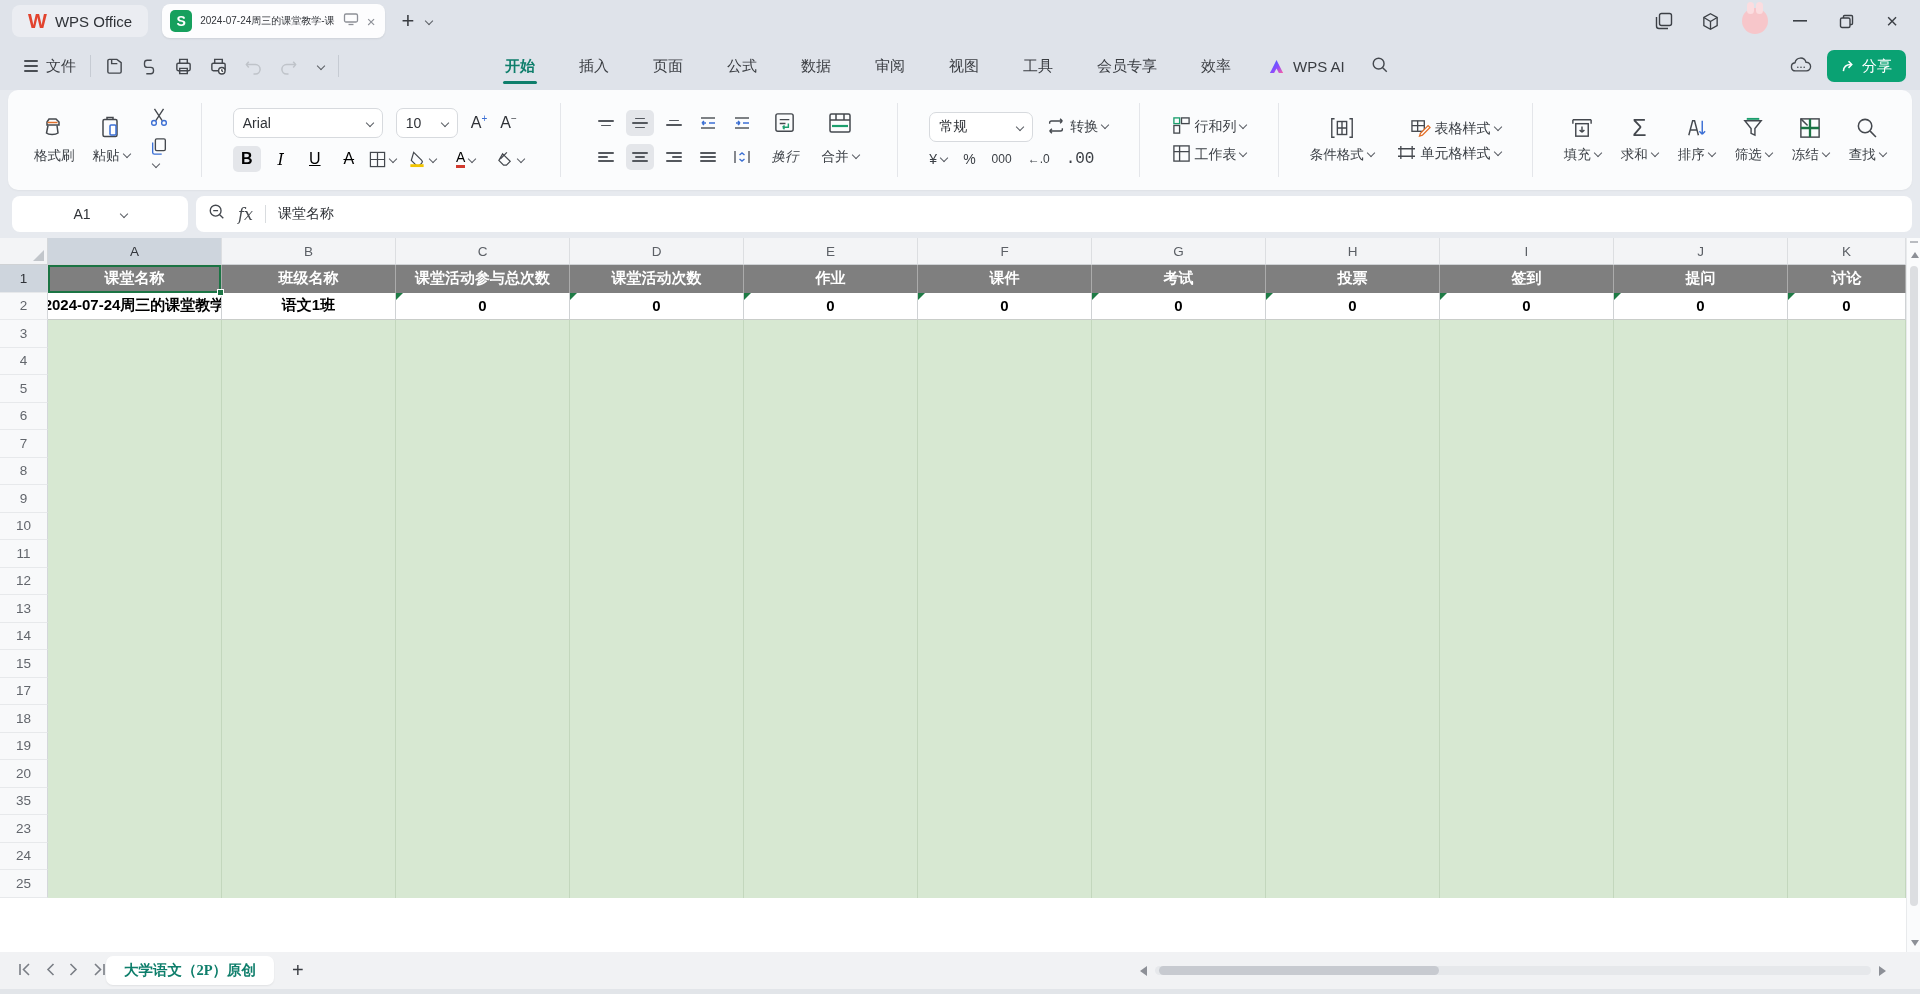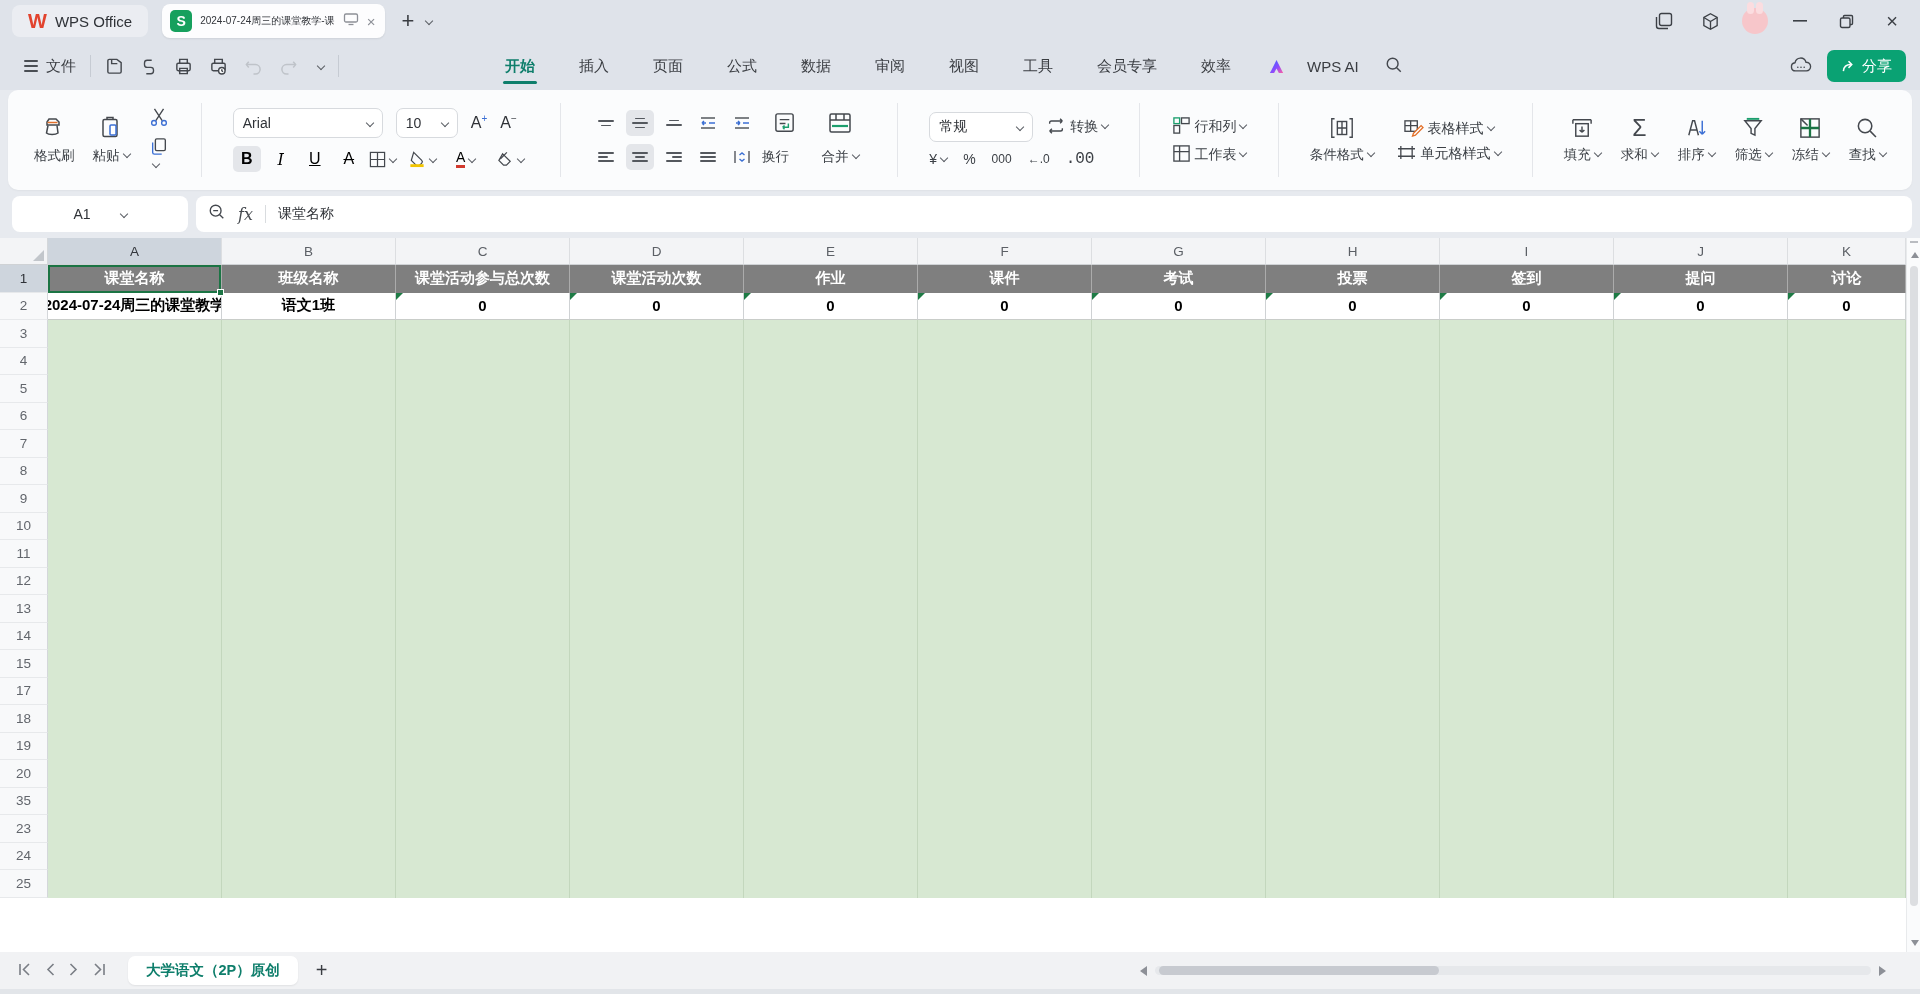--- a/index.html
+++ b/index.html
@@ -28,21 +28,21 @@
   .hamb { display:flex; flex-direction:column; gap:3px; margin-left:24px; }
   .hamb i { width:14px; height:2px; background:#4a4e54; border-radius:1px; }
   .file-lbl { margin-left:8px; }
   .mdiv { width:1px; height:22px; background:#c6cbd3; margin:0 14px; }
   .qbar { display:flex; align-items:center; gap:16px; }
   .qbar svg { display:block; }
   .menu-tabs { display:flex; align-items:center; gap:40px; margin-left:150px; }
   .mtab { position:relative; padding:10px 2px; cursor:default; }
   .mtab.active { color:#0e7e6b; font-weight:600; }
   .mtab.active::after { content:''; position:absolute; left:50%; transform:translateX(-50%); bottom:2px; width:34px; height:3px; border-radius:2px; background:#0e7e6b; }
-  .ai-item { display:flex; align-items:flex-end; gap:21px; margin-left:34px; }
+  .ai-item { display:flex; align-items:flex-end; gap:7px; margin-left:34px; }
   .menu-right { margin-left:auto; display:flex; align-items:center; gap:14px; margin-right:14px; }
   .share-btn { display:flex; align-items:center; gap:6px; height:32px; padding:0 14px; border-radius:7px; background:#0aa273; color:#fff; font-size:15px; }
 
   
   .ribbon { position:absolute; left:8px; top:90px; width:1904px; height:100px; background:#fbfcfd; border-radius:10px; display:flex; align-items:center; justify-content:space-between; padding:0 26px; box-shadow:0 1px 2px rgba(0,0,0,.04); }
   .grp { display:flex; flex-direction:column; justify-content:center; gap:8px; }
   .grow { display:flex; align-items:center; gap:13px; }
   .vdiv { width:1px; height:74px; background:#e4e6ea; }
   .col2 { display:flex; flex-direction:column; align-items:center; gap:6px; }
   .rlabel { font-size:13.5px; color:#3c4046; white-space:nowrap; }
@@ -88,21 +88,21 @@
   
   .vscroll { position:absolute; right:0; top:238px; width:14px; height:714px; background:#fafbfc; border-left:1px solid #e8eaec; }
   .vs-split { position:absolute; top:3px; left:3px; width:8px; height:2px; background:#b9bcc1; }
   .vs-up { position:absolute; top:14px; left:3.5px; width:0; height:0; border-left:4px solid transparent; border-right:4px solid transparent; border-bottom:6px solid #8d9097; }
   .vs-thumb { position:absolute; top:28px; left:3px; width:8px; height:640px; border-radius:4px; background:#dcdee1; }
   .vs-dn { position:absolute; bottom:6px; left:3.5px; width:0; height:0; border-left:4px solid transparent; border-right:4px solid transparent; border-top:6px solid #8d9097; }
 
   
   .sheetbar { position:absolute; left:0; top:952px; width:1920px; height:37px; background:#f1f2f4; display:flex; align-items:center; }
   .nav-ic { display:flex; align-items:center; gap:14px; margin-left:18px; color:#7a7e85; }
-  .sheet-tab { margin-left:22px; height:29px; padding:0 18px; background:#fff; border-radius:7px; display:flex; align-items:center; box-shadow:0 1px 2px rgba(0,0,0,.07); }
+  .sheet-tab { height:29px; padding:0 18px; background:#fff; border-radius:7px; display:flex; align-items:center; box-shadow:0 1px 2px rgba(0,0,0,.07);font-family:Liberation Serif, serif; }
   .sheet-tab span { color:#0e7e6b; font-weight:700; font-size:14.5px; }
   .add-sheet { margin-left:18px; font-size:20px; color:#3a3d42; }
   .hscroll { position:absolute; left:1140px; top:0; height:37px; width:766px; display:flex; align-items:center; }
   .hs-left { width:0; height:0; border-top:5px solid transparent; border-bottom:5px solid transparent; border-right:7px solid #8d9097; margin-right:8px; }
   .hs-track { position:relative; width:716px; height:9px; border-radius:5px; background:#e6e8eb; }
   .hs-thumb { position:absolute; left:4px; top:0; width:280px; height:9px; border-radius:5px; background:#c7cad0; }
   .hs-right { width:0; height:0; border-top:5px solid transparent; border-bottom:5px solid transparent; border-left:7px solid #8d9097; margin-left:8px; }
   .bottomstrip { position:absolute; left:0; top:989px; width:1920px; height:5px; background:#e2e5e9; }
 </style>
 </head>
@@ -416,21 +416,21 @@
             <i style="width:16px;"></i>
             <i style="width:16px;"></i>
           </span>
         </span>
       <span class="btn-ic">
           <svg width="18" height="14" viewBox="0 0 18 14" fill="none" stroke="#54585e" stroke-width="1.4">
             <path d="M2 1v12M16 1v12"></path>
             <path d="m6.5 5 2.5-2 2.5 2M6.5 9 9 11l2.5-2" stroke="#3b6fd4"></path>
           </svg>
         </span>
-      <span class="rlabel" style="width:46px;text-align:left;">换行</span>
+      <span class="rlabel" style="width:46px;text-align:center;font-style:italic;">换行</span>
       <span class="rlabel" style="width:52px;text-align:center;"><span>合并</span><span class="cv"></span></span>
     </div>
   </div>
   <span class="vdiv"></span>
 
   <div class="grp">
     <div class="grow">
       <div class="combo" style="width:104px;">
           <span>常规</span>
           <span class="cv"></span>
@@ -465,21 +465,21 @@
   <div class="grp">
       <div class="grow" style="gap:22px;">
     <div class="col2">
       <svg width="26" height="24" viewBox="0 0 28 24" fill="none" stroke="#44484e" stroke-width="1.5">
             <path d="M6 2H3v20h3M22 2h3v20h-3"></path>
             <rect x="9" y="5" width="10" height="14"></rect>
             <path d="M9 12h10M14 5v14"></path>
           </svg>
       <span class="rlabel"><span>条件格式</span><span class="cv"></span></span>
     </div>
-    <div class="col2" style="align-items:center;">
+    <div class="col2" style="align-items:flex-end;">
       <span class="txtic"><svg width="21" height="19" viewBox="0 0 22 20" fill="none" stroke="#44484e" stroke-width="1.4" style="display:inline-block;vertical-align:-4px;">
               <rect x="2" y="3" width="13" height="11"></rect>
               <path d="M2 8h13M8 3v11"></path>
               <path d="m11 16 8-8 2 2-8 8-3 1z" fill="#fff" stroke="#e2702a"></path>
             </svg> <span>表格样式</span><span class="cv"></span></span>
       <span class="txtic"><svg width="21" height="17" viewBox="0 0 22 18" fill="none" stroke="#44484e" stroke-width="1.4" style="display:inline-block;vertical-align:-3px;">
               <path d="M5 2v14M17 2v14M2 5h18M2 13h18"></path>
             </svg> <span>单元格样式</span><span class="cv"></span></span>
     </div>
   </div>

